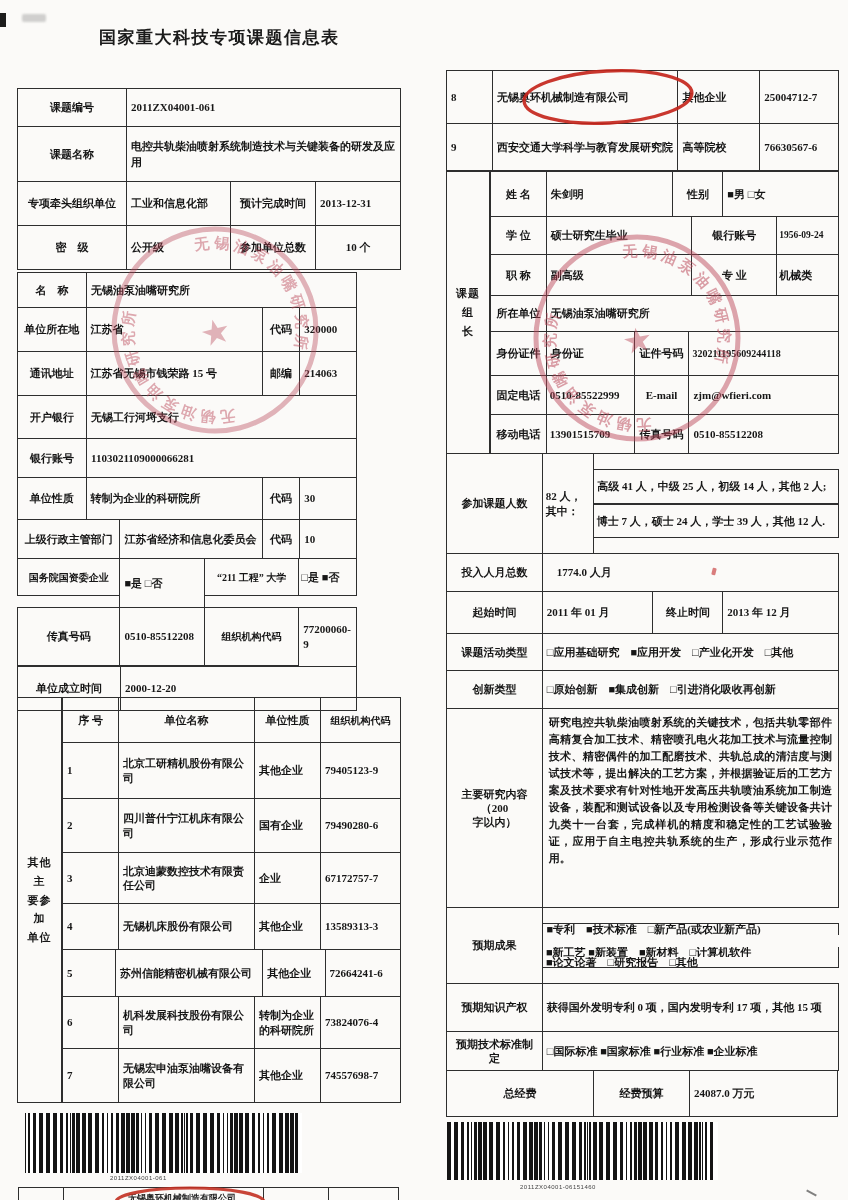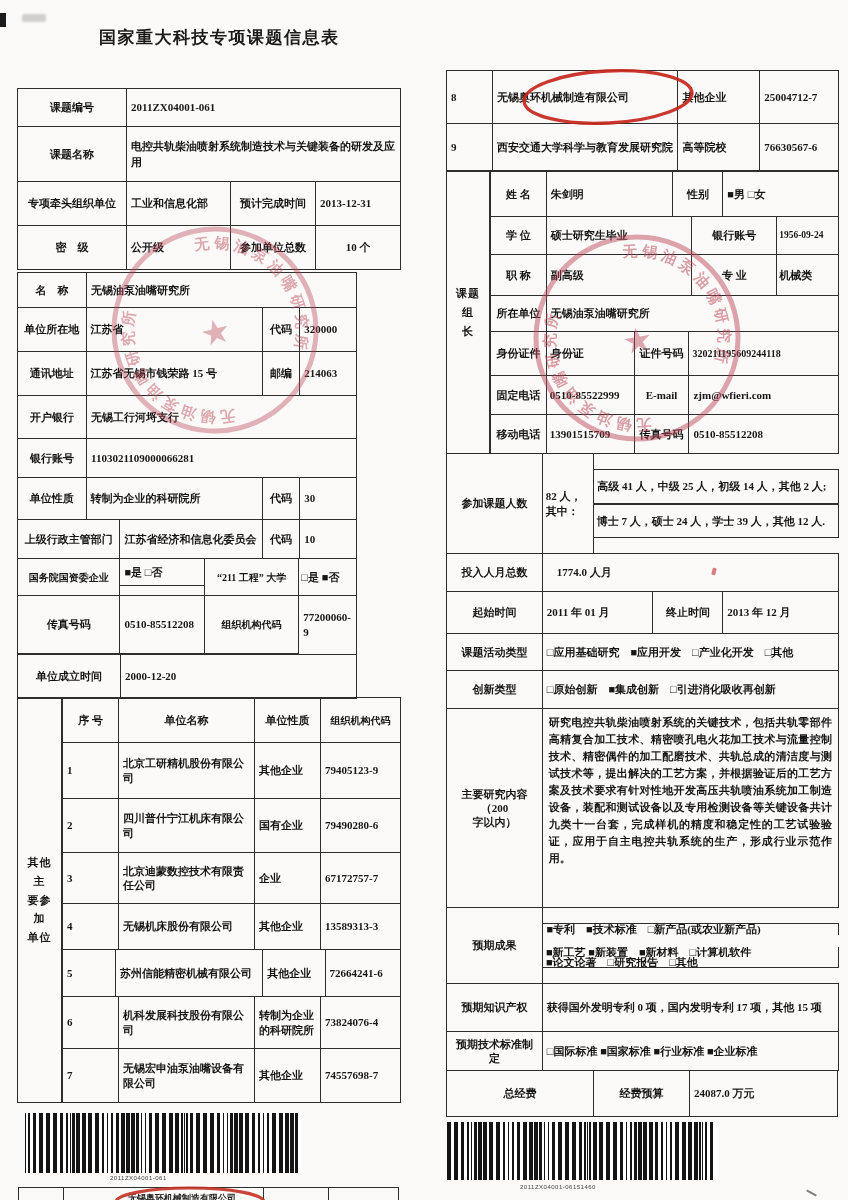--- a/index.html
+++ b/index.html
@@ -131,21 +131,21 @@
           <div class="c val" style="width:58px;height:43px">30</div>
         </div>
         <div class="hrow">
           <div class="c lab" style="width:104px;height:40px">上级行政主管部门</div>
           <div class="c val" style="width:144px;height:40px">江苏省经济和信息化委员会</div>
           <div class="c lab" style="width:39px;height:40px">代码</div>
           <div class="c val" style="width:58px;height:40px">10</div>
         </div>
         <div class="hrow">
           <div class="c lab sm" style="width:104px;height:38px">国务院国资委企业</div>
-          <div class="c val" style="width:86px;height:28px">■是  □否</div>
+          <div class="c val" style="width:86px;height:50px">■是  □否</div>
           <div class="c lab sm" style="width:96px;height:38px">“211 工程” 大学</div>
           <div class="c val" style="width:59px;height:38px;padding:2px 2px">□是 ■否</div>
         </div>
         <div class="hrow">
           <div class="c lab" style="width:104px;height:59px">传真号码</div>
           <div class="c val" style="width:86px;height:59px">0510-85512208</div>
           <div class="c lab sm" style="width:96px;height:59px">组织机构代码</div>
           <div class="c val wrapnum" style="width:59px;height:60px">77200060-9</div>
         </div>
         <div class="hrow">

